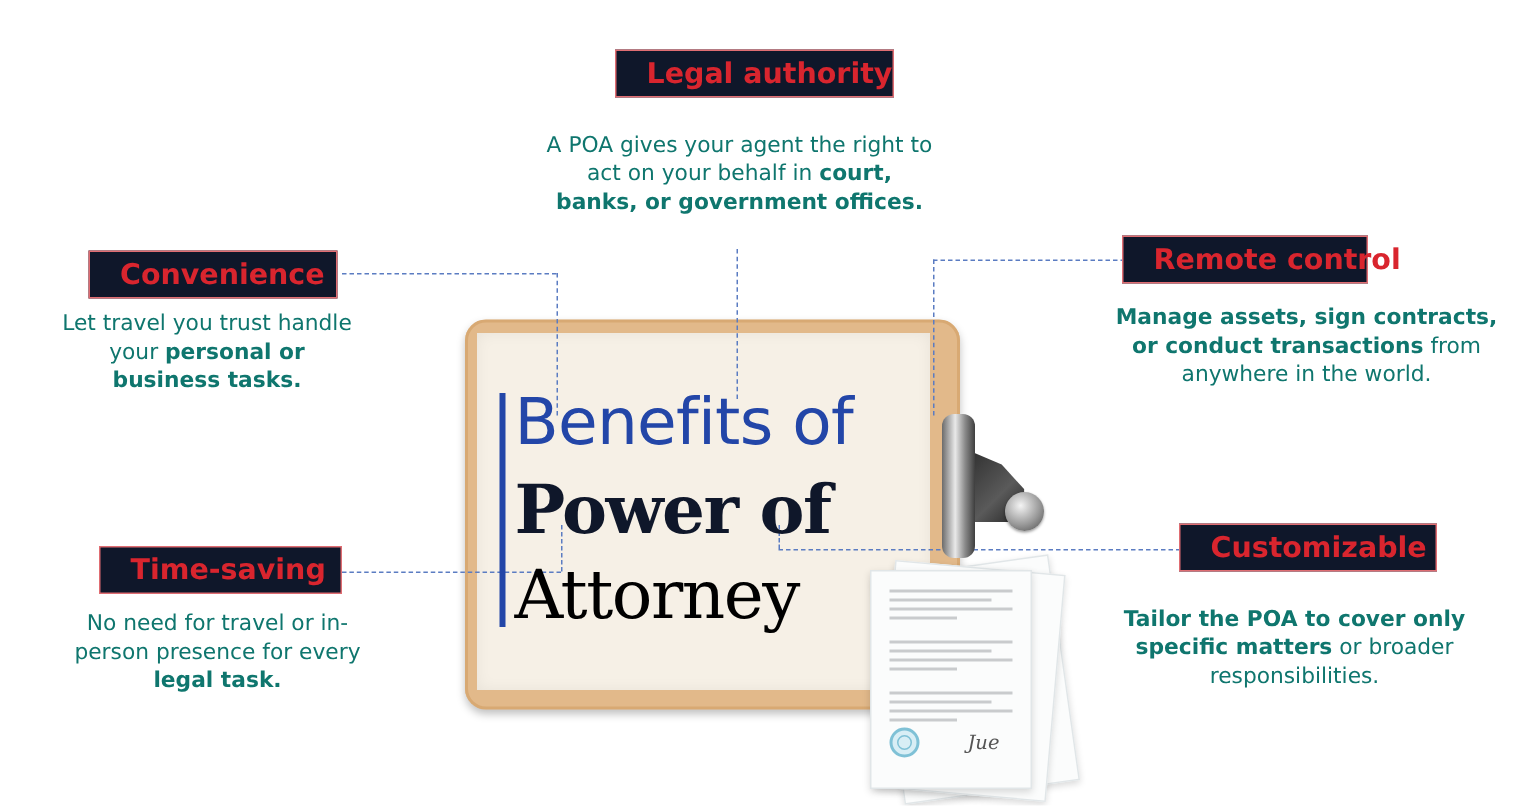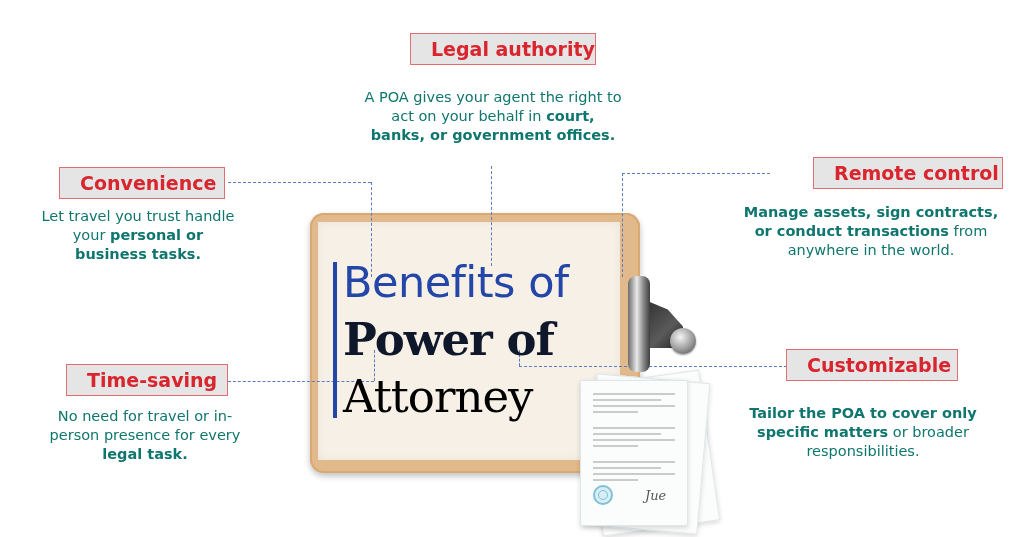--- a/index.html
+++ b/index.html
@@ -1,17 +1,17 @@
 <!DOCTYPE html>
 <html><head>
 <meta charset="utf-8">
 <style>
   html,body{margin:0;padding:0;background:#fff;}
   body{width:1024px;height:537px;position:relative;overflow:hidden;font-family:"DejaVu Sans","Liberation Sans",sans-serif;}
-  .label-box{position:absolute;border:1.5px solid #e06d72;background:#e5e5e5;color:#d9252e;font-weight:bold;font-size:19px;line-height:24px;padding:3px 20px;white-space:nowrap;box-sizing:border-box;text-align:center;}
+  .label-box{position:absolute;border:1.5px solid #e06d72;background:#0f172a;color:#d9252e;font-weight:bold;font-size:19px;line-height:24px;padding:3px 20px;white-space:nowrap;box-sizing:border-box;text-align:center;}
   .desc{position:absolute;color:#0f766e;font-size:14.5px;line-height:19px;text-align:center;}
   .desc b{font-weight:bold;}
   .dash-h{position:absolute;height:0;border-top:1.3px dashed #5b7cc2;}
   .dash-v{position:absolute;width:0;border-left:1.3px dashed #5b7cc2;}
   
   .board{position:absolute;left:310px;top:213px;width:330px;height:260px;background:#e2b98a;border-radius:14px;box-shadow:0 3px 6px rgba(0,0,0,.25), inset 0 0 0 2px #d8a973;}
   .paper{position:absolute;left:318px;top:222px;width:302px;height:238px;background:#f6f0e6;box-shadow:inset 0 0 10px rgba(0,0,0,.06);}
   .title-bar{position:absolute;left:333px;top:262px;width:4px;height:156px;background:#2346a8;}
   .title1{position:absolute;left:343px;top:256px;color:#2346a8;font-family:"DejaVu Sans","Liberation Sans",sans-serif;font-size:43px;line-height:52px;white-space:nowrap;letter-spacing:-0.5px;}
   .title2{position:absolute;left:343px;top:313px;color:#0f172a;font-family:"DejaVu Serif","Liberation Serif",serif;font-weight:bold;font-size:45px;line-height:54px;white-space:nowrap;letter-spacing:-1px;}
@@ -81,21 +81,21 @@
 <div class="label-box" style="left:410px;top:33px;width:186px;">Legal authority</div>
 <div class="desc" style="left:362px;top:88px;width:262px;">
   <span>A POA gives your agent the right to act on your behalf in </span><b>court, banks, or government offices.</b>
 </div>
 
 <div class="label-box" style="left:59px;top:167px;width:166px;">Convenience</div>
 <div class="desc" style="left:38px;top:207px;width:200px;">
   <span>Let travel you trust handle your </span><b>personal or business tasks.</b>
 </div>
 
-<div class="label-box" style="left:813px;top:157px;width:190px;">Remote control</div>
+<div class="label-box" style="left:748px;top:157px;width:164px;">Remote control</div>
 <div class="desc" style="left:733px;top:203px;width:276px;">
   <b>Manage assets, sign contracts, or conduct transactions</b><span> from anywhere in the world.</span>
 </div>
 
 <div class="label-box" style="left:66px;top:364px;width:162px;">Time-saving</div>
 <div class="desc" style="left:40px;top:407px;width:210px;">
   <span>No need for travel or in-person presence for every </span><b>legal task.</b>
 </div>
 
 <div class="label-box" style="left:786px;top:349px;width:172px;">Customizable</div>

